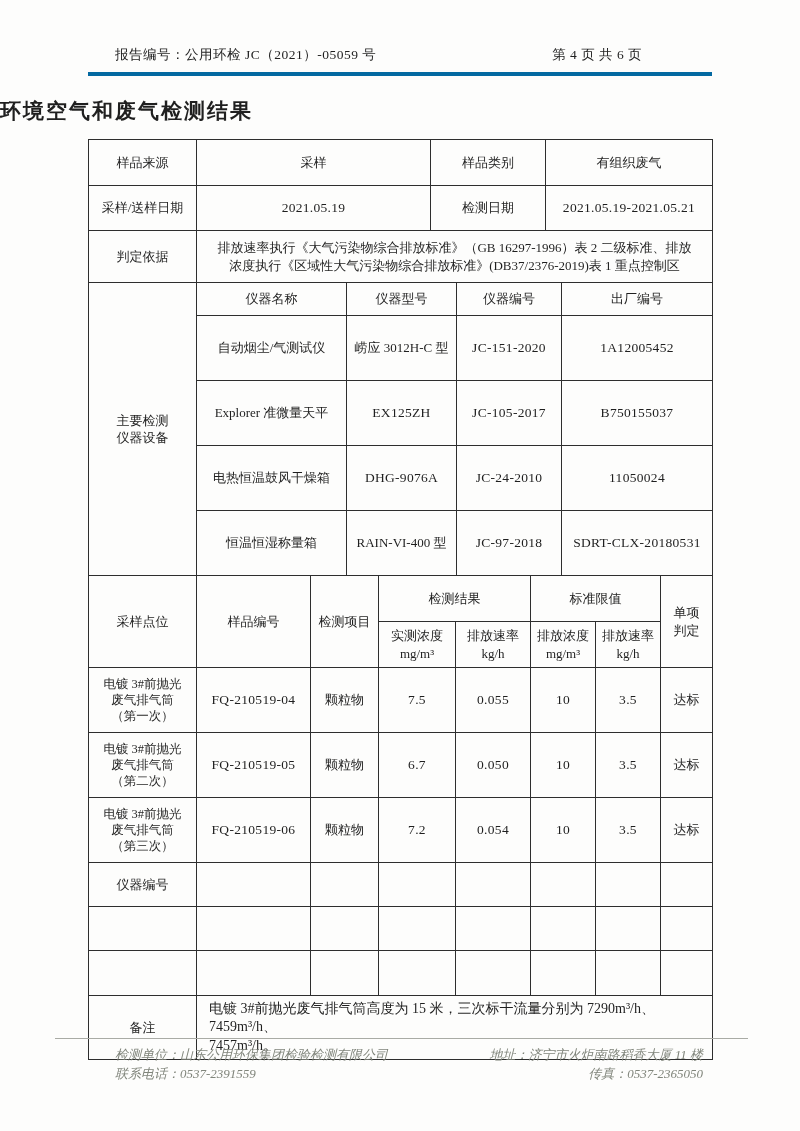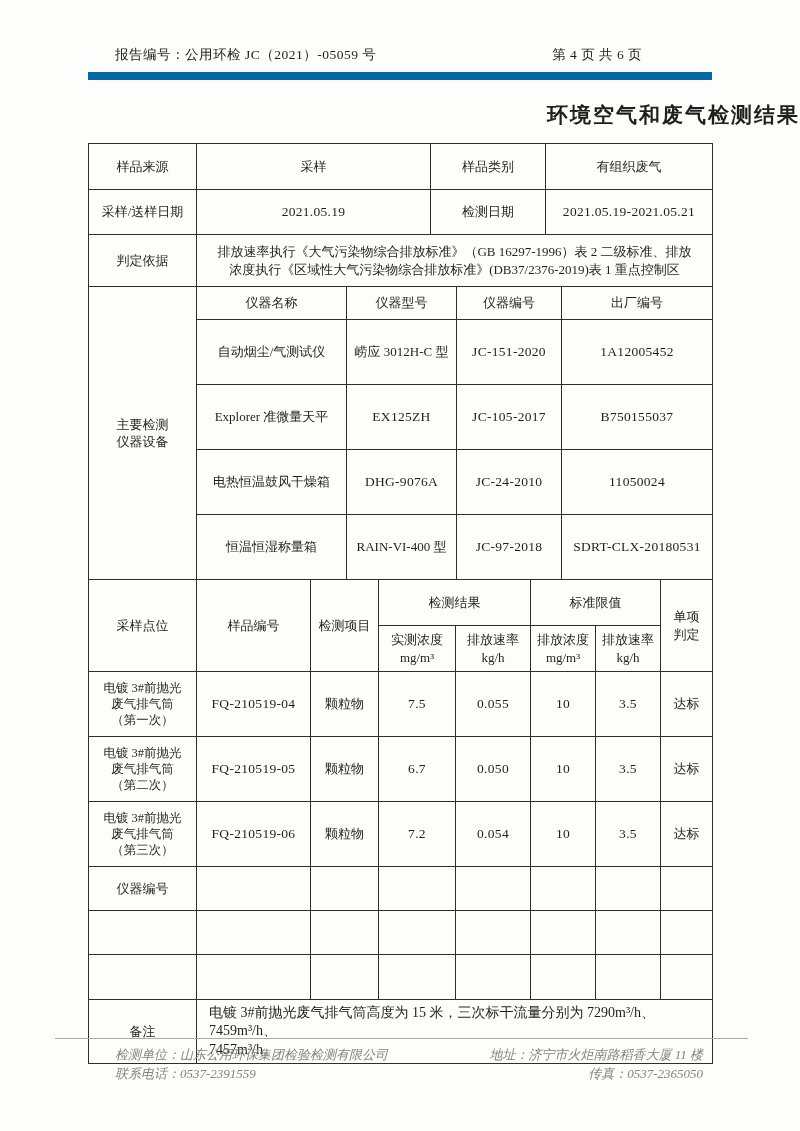--- a/index.html
+++ b/index.html
@@ -5,26 +5,26 @@
   html, body { margin:0; padding:0; background:#ffffff; }
   .page {
     width:800px; height:1131px; background:#fdfdfc; position:relative;
     font-family:"Liberation Serif", "DejaVu Serif", serif;
     color:#1f1f1f; box-sizing:border-box; overflow:hidden;
   }
   
   .doc-header {
     margin:46px 88px 0 88px;
     padding:0 70px 8px 27px;
-    border-bottom:8px solid #0369a1;
+    border-bottom:4px solid #0369a1;
     display:flex; justify-content:space-between; align-items:flex-end;
     font-size:13.5px; letter-spacing:0.5px;
   }
   .doc-title {
-    text-align:right; font-size:21px; font-weight:bold;
+    text-align:left; font-size:21px; font-weight:bold;
     margin-top:21px; letter-spacing:2px;
   }
   
   table {
     border-collapse:collapse; table-layout:fixed;
     margin-left:88px; width:624px;
   }
   table.stacked { margin-top:-1px; }
   td {
     border:1px solid #2e2e2e; text-align:center; vertical-align:middle;

